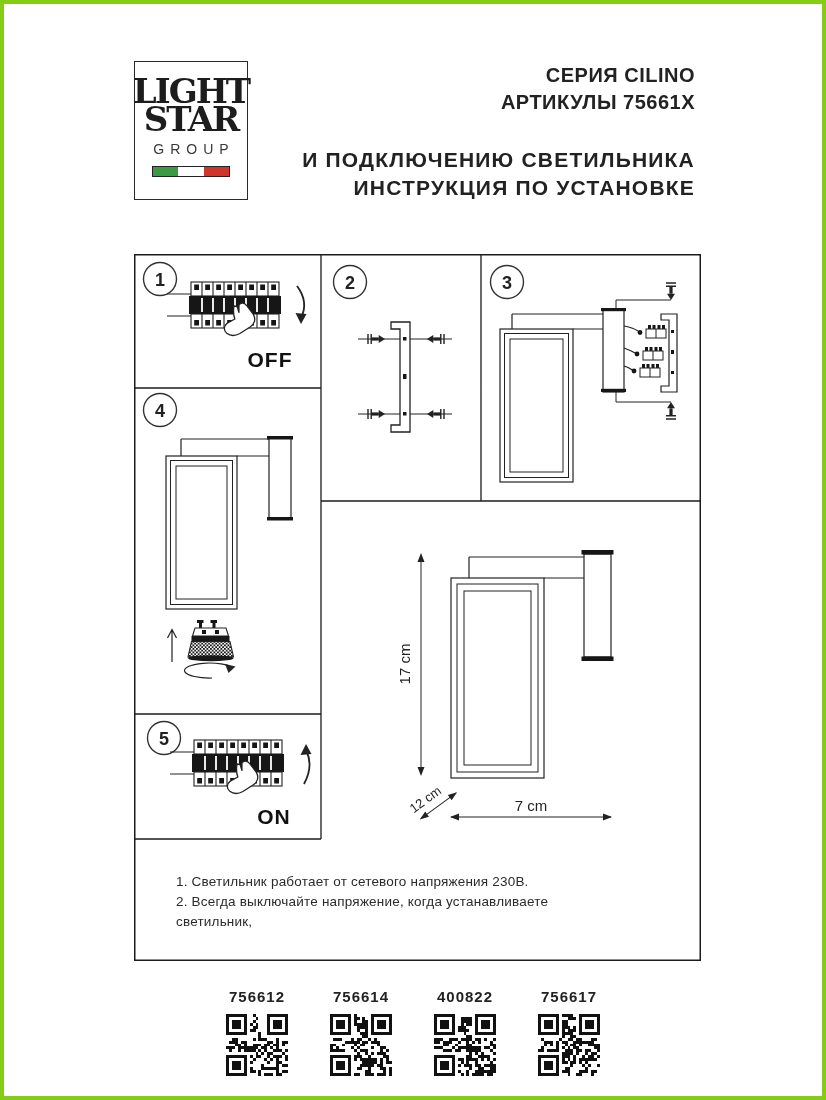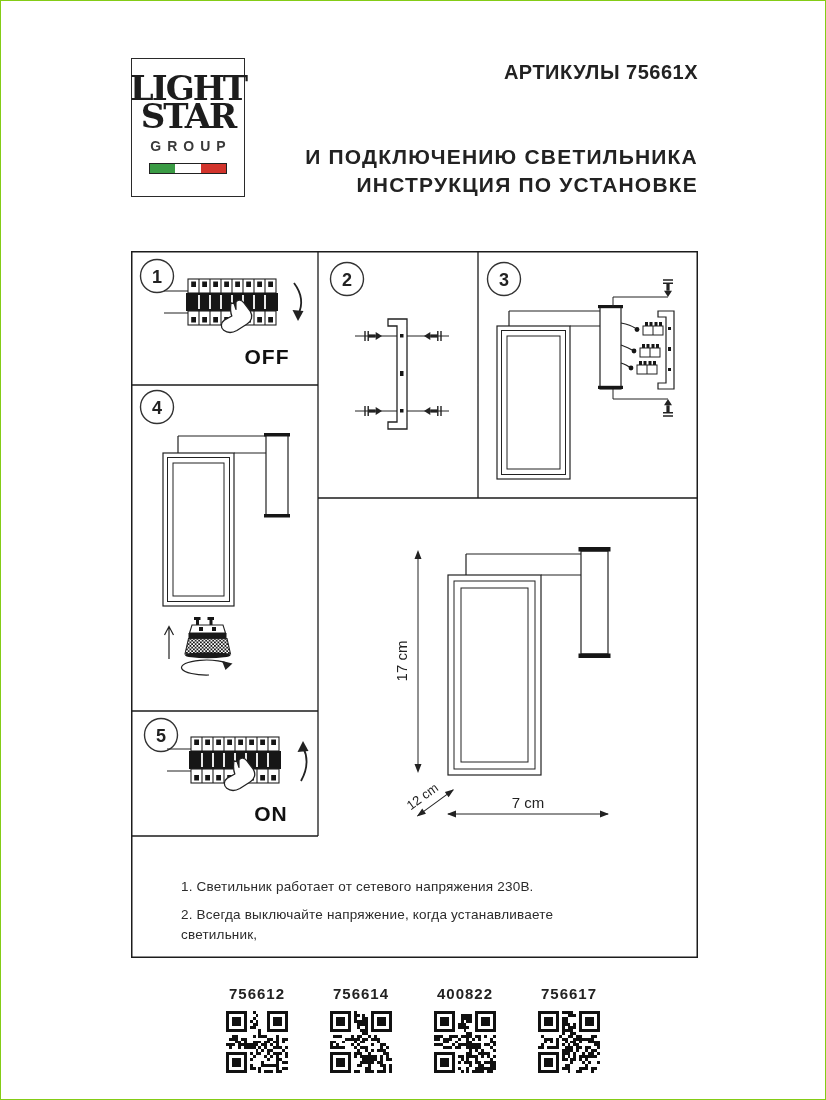--- a/index.html
+++ b/index.html
@@ -1,41 +1,41 @@
 <!DOCTYPE html>
 <html><head>
 <meta charset="utf-8">
 <style>
   html,body{margin:0;padding:0;background:#fff;}
   .page{
     position:relative;
     width:826px;height:1100px;
     background:#fff;
-    border:1px solid #84cc16;
+    border:4px solid #84cc16;
     box-sizing:border-box;
     font-family:"Liberation Sans", sans-serif;
     color:#1a1a1a;
     overflow:hidden;
   }
   
   .logo-box{
     position:absolute;left:130px;top:57px;width:114px;height:139px;
     border:1.3px solid #2a2a2a;box-sizing:border-box;
     display:flex;flex-direction:column;align-items:center;justify-content:flex-start;
     padding-top:16px;
   }
   .logo-word{
     font-family:"DejaVu Serif","Liberation Serif",serif;
     font-weight:bold;font-size:34px;line-height:.82;letter-spacing:-2px;
     color:#1d1d1d;
   }
   .logo-group{
     font-family:"Liberation Sans",sans-serif;
     font-size:14px;letter-spacing:6px;color:#3a3a3a;
-    margin-top:7px;margin-left:6px;font-weight:bold;
+    margin-top:7px;margin-left:6px;
   }
   .logo-flag{
     margin-top:9px;width:76px;height:9px;border:1px solid #222;
     display:flex;box-sizing:content-box;
   }
   .logo-flag span{flex:1;}
   .hdr-block{
     position:absolute;right:127px;top:58px;text-align:right;
   }
   .hdr-series,.hdr-articles{
@@ -46,21 +46,21 @@
     font-weight:bold;font-size:21px;letter-spacing:1.2px;color:#222;line-height:1.32;
   }
   
   .diagram{position:absolute;left:130px;top:250px;width:567px;height:707px;}
   .diagram svg{display:block;}
   
   .notes{
     position:absolute;left:172px;top:868px;width:440px;
     font-size:13.5px;line-height:20px;color:#2b2b2b;letter-spacing:.2px;
   }
-  .notes p{margin:8px;}
+  .notes p{margin:0;}
   
   .products{
     position:absolute;left:50%;top:984px;transform:translateX(-50%);
     display:flex;gap:42px;
   }
   .product{width:62px;display:flex;flex-direction:column;align-items:center;}
   .product .article{
     font-weight:bold;font-size:15px;letter-spacing:1px;color:#222;white-space:nowrap;
   }
   .product .qr{width:62px;height:62px;margin-top:9px;}
@@ -76,20 +76,21 @@
     <div class="logo-word">STAR</div>
     <div class="logo-group">GROUP</div>
     <div class="logo-flag">
       <span style="background:#3a9b44"></span>
         <span style="background:#ffffff"></span>
         <span style="background:#d2342c"></span>
     </div>
   </div>
 
   <div class="hdr-block">
+    <div class="hdr-series">СЕРИЯ CILINO</div>
     <div class="hdr-articles">АРТИКУЛЫ 75661X</div>
   </div>
   <div class="hdr-title">
     <div>И ПОДКЛЮЧЕНИЮ СВЕТИЛЬНИКА</div>
     <div>ИНСТРУКЦИЯ ПО УСТАНОВКЕ</div>
   </div>
 
   <div class="diagram">
   <svg width="567" height="707" viewBox="0 0 567 707" fill="none" stroke="none">
     <defs>

